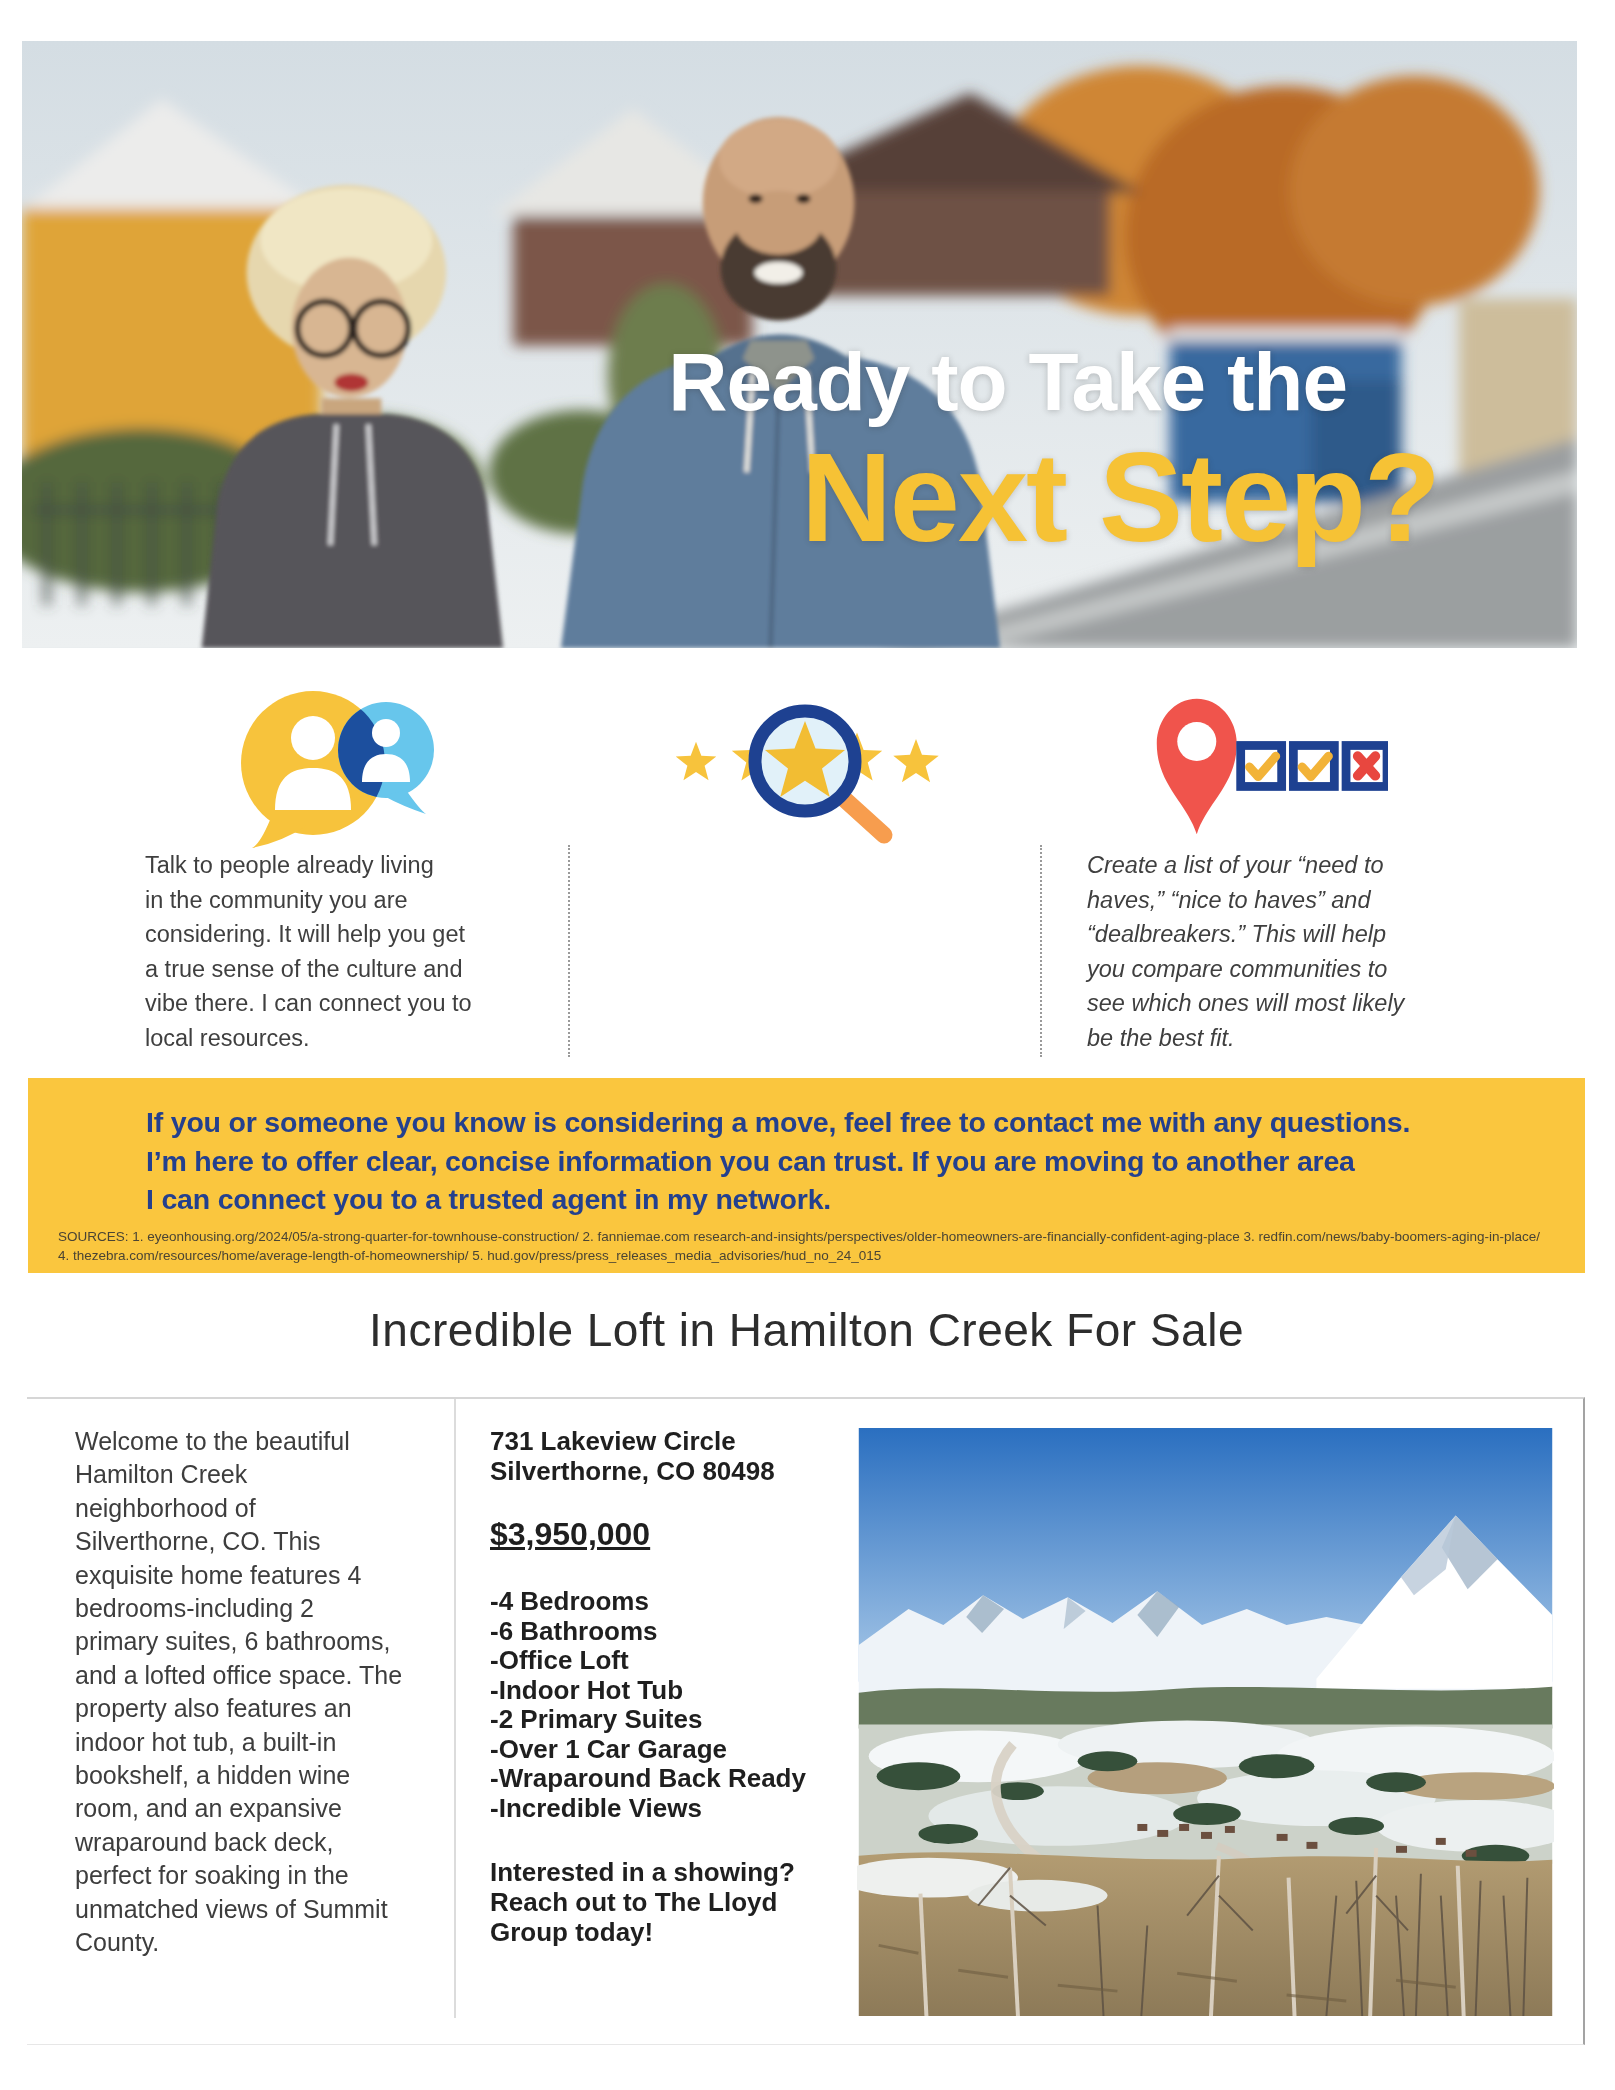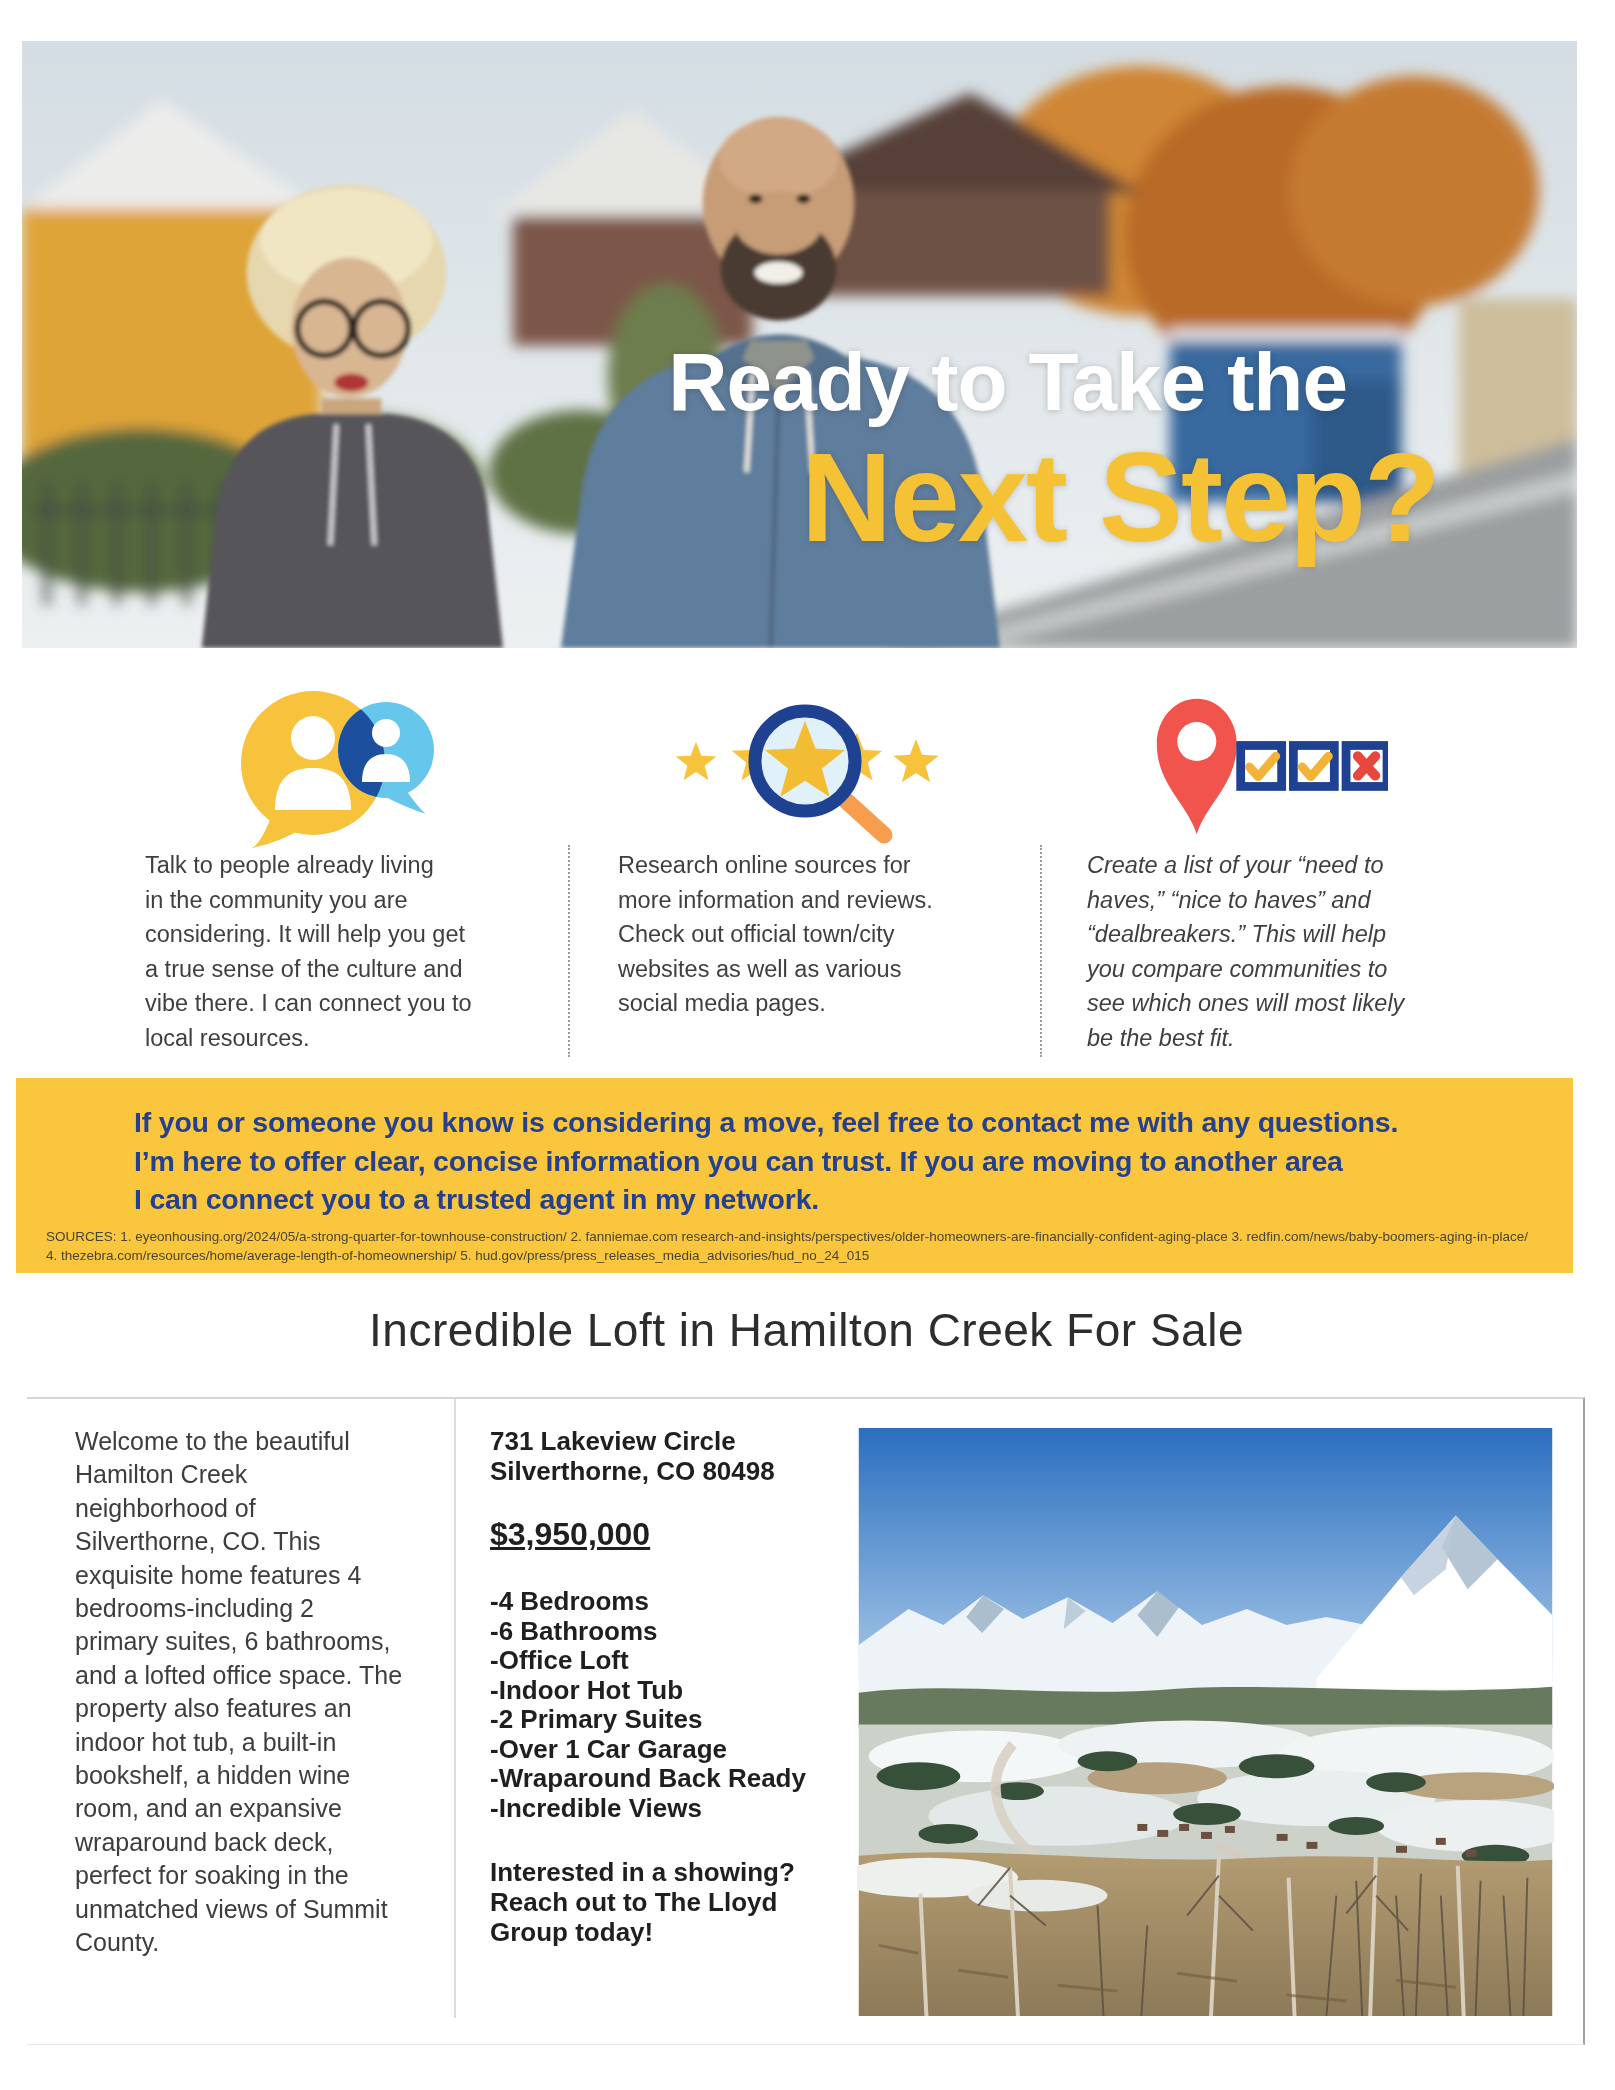--- a/index.html
+++ b/index.html
@@ -20,21 +20,21 @@
   .tip-text { position:absolute; top:848px; width:390px; font-size:23.5px; line-height:34.5px;
               color:#3f3f3f; white-space:pre-line; }
   .tip-text.c1 { left:145px; }
   .tip-text.c2 { left:618px; }
   .tip-text.c3 { left:1087px;font-style:italic; }
   .tip-sep { position:absolute; top:845px; height:212px; width:0; border-left:2px dotted #9a9a9a; }
   .tip-sep.s1 { left:568px; }
   .tip-sep.s2 { left:1040px; }
 
   
-  .banner { position:absolute; left:16px; top:1078px; width:1557px; height:195px; background:#fac63e; }
+  .banner { position:absolute; left:28px; top:1078px; width:1557px; height:195px; background:#fac63e; }
   .banner-lines { padding:25px 40px 0 118px; }
   .banner-line { color:#24408e; font-weight:bold; font-size:28.5px; line-height:38.5px; letter-spacing:-0.2px; }
   .sources { position:absolute; left:30px; bottom:8px; right:20px; color:#4a4434; font-size:13.5px; line-height:19px; }
 
   
   .listing-heading { position:absolute; left:28px; top:1303px; width:1557px; text-align:center;
                      font-size:46px; font-weight:normal; color:#2d2d2d; letter-spacing:0.5px; }
   .listing-section { position:absolute; left:27px; top:1397px; width:1558px; height:648px;
                      border-top:2px solid #d6d6d6; border-bottom:1px solid #e7e7e7; border-right:2px solid #a3a3a3;
                      background:#fff; }
@@ -180,25 +180,20 @@
       <line x1="233" y1="66" x2="215" y2="86"></line>
     </g>
   </svg>
 
   <div class="tip-text c1">Talk to people already living
 in the community you are
 considering. It will help you get
 a true sense of the culture and
 vibe there. I can connect you to
 local resources.</div>
-  <div class="tip-text c2">Research online sources for
-more information and reviews.
-Check out official town/city
-websites as well as various
-social media pages.</div>
   <div class="tip-text c3">Create a list of your “need to
 haves,” “nice to haves” and
 “dealbreakers.”  This will help
 you compare communities to
 see which ones will most likely
 be the best fit.</div>
   <div class="tip-sep s1"></div>
   <div class="tip-sep s2"></div>
 
   <div class="banner">

